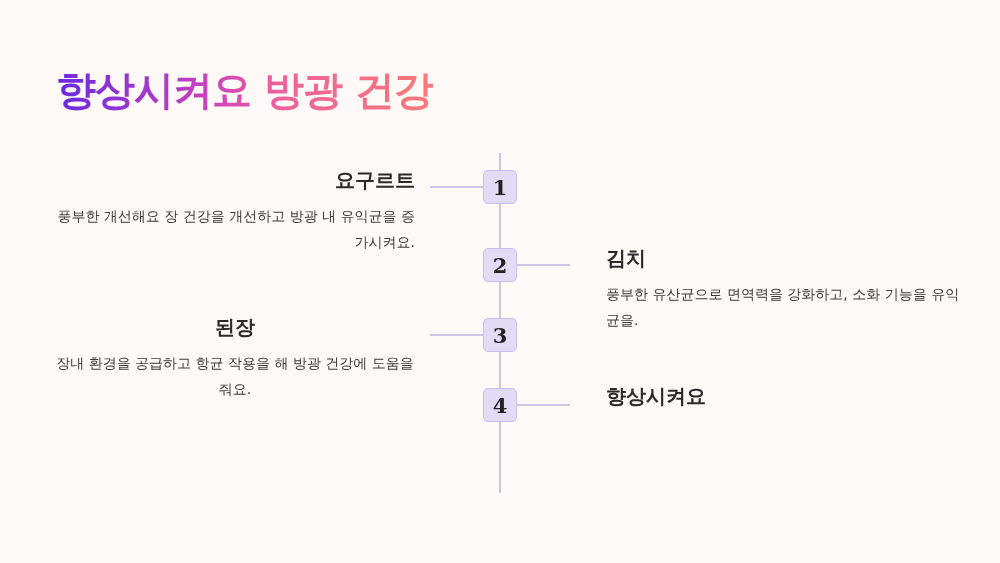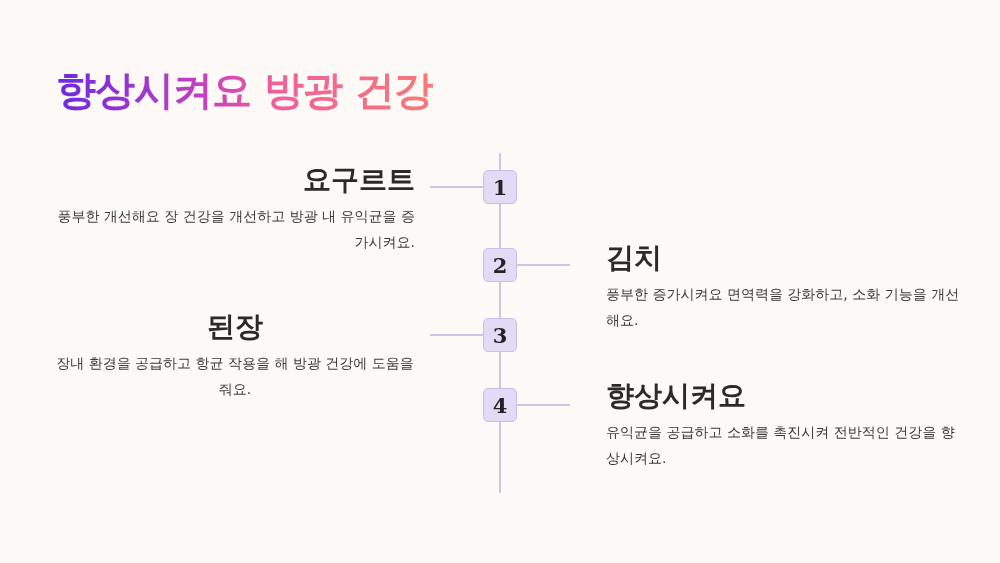--- a/index.html
+++ b/index.html
@@ -7,21 +7,21 @@
   .title{position:absolute;left:56px;top:62px;font-size:40px;font-weight:bold;letter-spacing:-1px;margin:0;
     background:linear-gradient(90deg,#6a2ae0 0%,#c43fc0 38%,#f0629a 60%,#f77a78 100%);
     -webkit-background-clip:text;background-clip:text;color:transparent;line-height:56px;}
   .vline{position:absolute;left:499px;top:153px;width:2px;height:340px;background:#cfc4e8;}
   .hline{position:absolute;height:2px;background:#cfc4e8;}
   .node{position:absolute;left:483px;width:32px;height:32px;background:#e2dbf6;border:1px solid #cbbfe9;border-radius:5px;
     display:flex;align-items:center;justify-content:center;font-family:"DejaVu Serif","Liberation Serif",serif;font-size:21px;font-weight:bold;color:#222;}
   .item{position:absolute;width:360px;}
   .item.left{left:55px;text-align:right;}
   .item.right{left:606px;text-align:left;}
-  .item h3{margin:0;font-size:28px;font-weight:bold;color:#2a2a2a;line-height:26px;}
+  .item h3{margin:0;font-size:20px;font-weight:bold;color:#2a2a2a;line-height:26px;}
   .item p{margin:10px 0 0 0;font-size:14px;line-height:26px;color:#3a3a3a;}
 </style>
 </head>
 <body>
 
 <h1 class="title">향상시켜요 방광 건강</h1>
 
 <div class="vline"></div>
 
 <div class="hline" style="left:430px;top:186px;width:53px;"></div>
@@ -33,22 +33,21 @@
 <div class="node" style="top:248px;">2</div>
 <div class="node" style="top:318px;">3</div>
 <div class="node" style="top:388px;">4</div>
 
 <div class="item left" style="top:167px;">
   <h3>요구르트</h3>
   <p>풍부한 개선해요 장 건강을 개선하고 방광 내 유익균을 증가시켜요.</p>
 </div>
 <div class="item right" style="top:245px;">
   <h3>김치</h3>
-  <p>풍부한 증가시켜요 면역력을 강화하고, 소화 기능을 개선해요.</p>
+  <p>풍부한 유산균으로 면역력을 강화하고, 소화 기능을 유익균을.</p>
 </div>
 <div class="item left" style="top:314px;text-align:center;">
   <h3>된장</h3>
   <p>장내 환경을 공급하고 항균 작용을 해 방광 건강에 도움을 줘요.</p>
 </div>
 <div class="item right" style="top:383px;">
   <h3>향상시켜요</h3>
-  <p>유익균을 공급하고 소화를 촉진시켜 전반적인 건강을 향상시켜요.</p>
 </div>
 
 </body></html>

